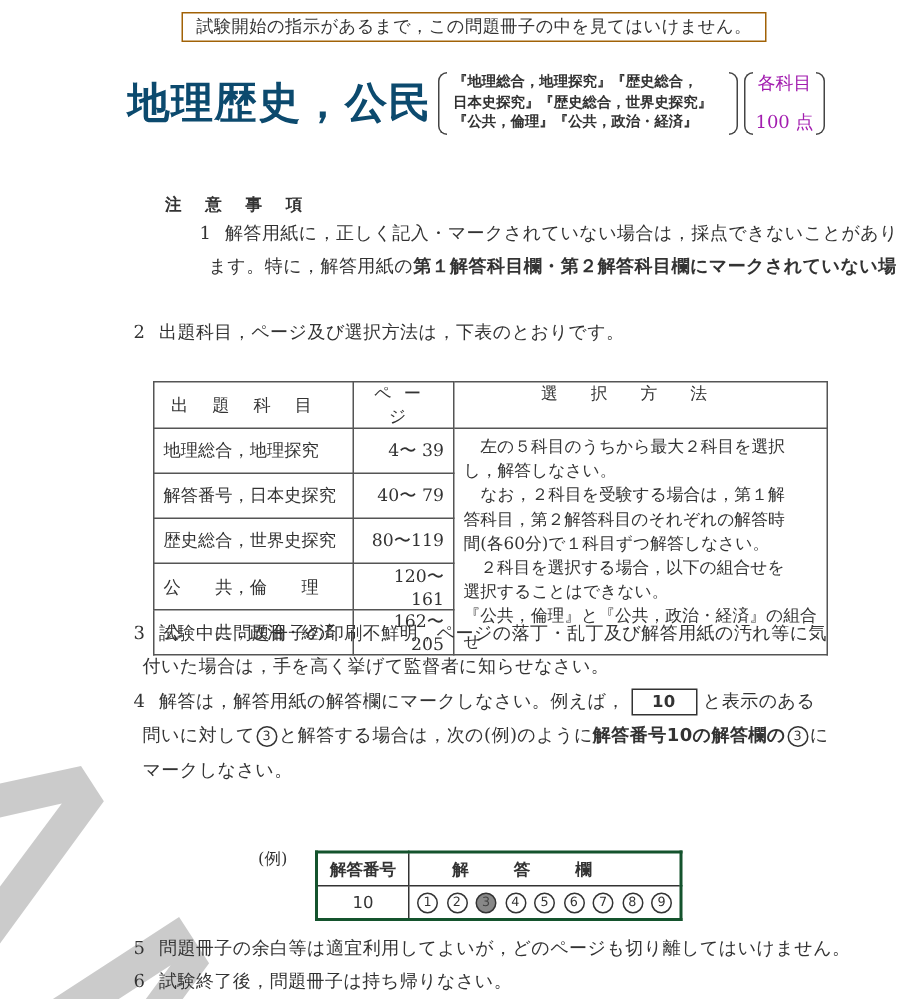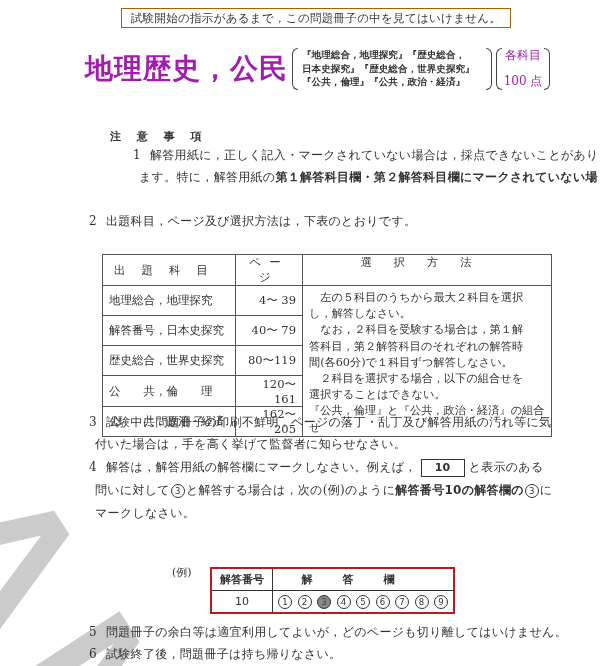--- a/index.html
+++ b/index.html
@@ -10,21 +10,21 @@
   }
   .abs { position: absolute; }
   .notice {
     left: 121px; top: 8px; width: 390px; height: 20px;
     border: 1px solid #a16207; box-sizing: border-box;
     font-family: Liberation Sans, sans-serif; font-size: 11.5px;
     line-height: 18px; text-align: center; letter-spacing: 0.3px; color: #333;
   }
   .title {
     left: 85px; top: 52px; font-family: "DejaVu Sans", sans-serif;
-    font-weight: bold; font-size: 28px; letter-spacing: 1px; color: #a21caf; line-height: 34px;
+    font-weight: bold; font-size: 28px; letter-spacing: 1px; color: #0c4a6e; line-height: 34px;
   }
   .subjects {
     left: 292px; top: 48px; width: 192px; height: 42px;
     font-family: Liberation Sans, sans-serif; font-weight: bold; font-size: 9.6px;
     line-height: 13.5px; color: #333; padding-left: 10px; box-sizing: border-box;
   }
   .paren-l, .paren-r {
     position: absolute; top: 0; width: 5px; height: 40px;
     border: 1px solid #444;
   }
@@ -61,21 +61,21 @@
   }
   .circ {
     display: inline-block; width: 12px; height: 12px; border: 1px solid #333;
     border-radius: 50%; font-family: "DejaVu Sans", sans-serif; font-size: 8.5px;
     line-height: 12px; text-align: center; vertical-align: middle; margin: 0 1px;
   }
   .circ.filled { background: #888; color: #444; }
   .ex-label { left: 172px; top: 565px; font-size: 11px; color: #333; }
   table.example {
     position: absolute; left: 210px; top: 567px; border-collapse: collapse;
-    border: 2px solid #b91c1c; font-family: "DejaVu Sans", sans-serif; font-size: 11px; color: #333;
+    border: 2px solid #14532d; font-family: "DejaVu Sans", sans-serif; font-size: 11px; color: #333;
   }
   table.example td { border: 1px solid #333; height: 21px; text-align: center; padding: 0 4px; }
   table.example .h1 { width: 52px; font-weight: bold; }
   table.example .h2 { width: 172px; font-weight: bold; letter-spacing: 30px; }
   table.example .circs { white-space: nowrap; }
   .watermark {
     left: -30px; top: 290px; font-family: "DejaVu Sans", sans-serif;
     font-size: 250px; font-weight: normal; color: rgba(160,160,160,0.55);
     transform: rotate(57deg); transform-origin: 0 0; letter-spacing: -4px;
     pointer-events: none; white-space: nowrap;

